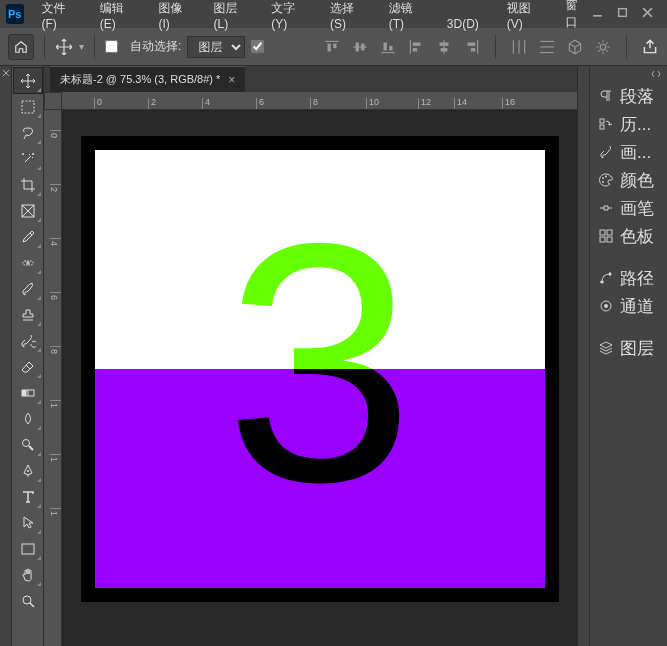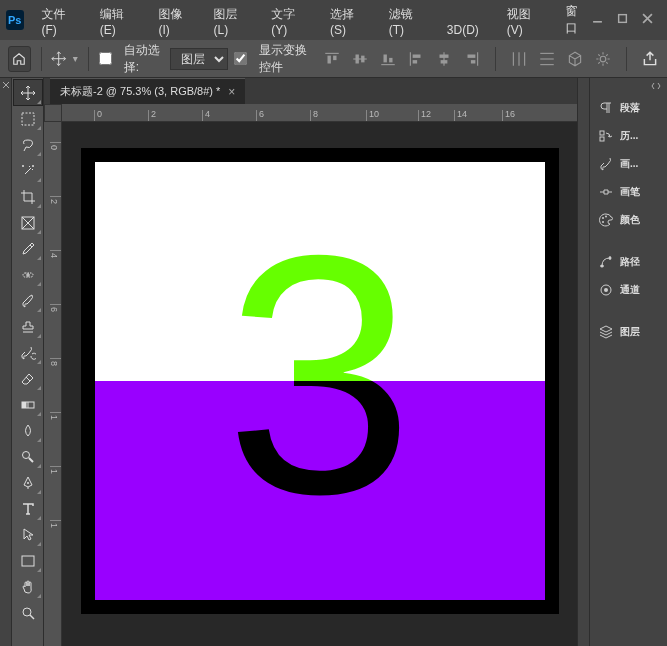--- a/index.html
+++ b/index.html
@@ -1,18 +1,18 @@
 <!DOCTYPE html>
 <html><head>
 <meta charset="utf-8">
 <style>
 * { margin: 0; padding: 0; box-sizing: border-box; font-family: "Microsoft YaHei", sans-serif; }
 body { width: 667px; height: 646px; background: #535353; overflow: hidden; color: #ddd; font-size: 12px; }
 
-.titlebar { height: 40px; background: #434343; display: flex; align-items: center; padding: 0 6px; }
+.titlebar { height: 28px; background: #434343; display: flex; align-items: center; padding: 0 6px; }
 .titlebar .logo { width: 20px; height: 20px; background: #001e36; border-radius: 3px; display: flex; align-items: center; justify-content: center; color: #31a8ff; font-weight: bold; font-size: 11px; }
 .titlebar .menu { display: flex; gap: 12px; margin-left: 10px; align-items: flex-end; }
 .titlebar .menu span { padding: 4px 8px; cursor: default; }
 .titlebar .win-controls { margin-left: auto; display: flex; gap: 14px; align-items: center; padding-right: 8px; color: #aaa; }
 .titlebar .win-controls svg { width: 11px; height: 11px; }
 
 .toolbar { height: 38px; background: #535353; border-bottom: 1px solid #2d2d2d; display: flex; align-items: center; padding: 0 8px; gap: 6px; }
 .toolbar .home { width: 26px; height: 26px; display:flex; align-items:center; justify-content:center; background:#434343; border:1px solid #333; border-radius:3px; }
 .toolbar .divider { width: 1px; height: 24px; background: #3a3a3a; margin: 0 4px; }
 .toolbar .move-icon { width: 18px; height: 18px; display:flex; align-items:center; justify-content:center; }
@@ -57,21 +57,21 @@
 .status { height:20px; background:#282828; display:flex; align-items:center; padding:0 10px; gap:20px; font-size:11px; color:#ccc; border-top:1px solid #3a3a3a; }
 .status .arrow { color:#888; }
 
 .panel-strip { width: 12px; background:#434343; border-left:1px solid #2d2d2d; }
 
 .panels { width: 78px; background: #434343; display: flex; flex-direction: column; padding-top:4px; border-left:1px solid #2d2d2d; }
 .panels .expand { height:12px; display:flex; justify-content:flex-end; padding-right:6px; }
 .panels .expand svg { width:10px; height:8px; color:#aaa; }
 .panel-btn { height: 28px; display: flex; align-items: center; gap: 6px; padding: 0 8px; color: #ddd; cursor:pointer; }
 .panel-btn svg { width: 16px; height: 16px; flex-shrink: 0; color:#ccc; }
-.panel-btn .label { font-size: 10px; white-space:nowrap; overflow:hidden;font-weight:bold; }
+.panel-btn .label { font-size: 17px; white-space:nowrap; overflow:hidden; }
 .panel-gap { height: 14px; }
 </style>
 </head>
 <body>
 
 <div class="titlebar">
   <div class="logo">Ps</div>
   <div class="menu">
     <span>文件(F)</span>
     <span>编辑(E)</span>
@@ -114,21 +114,20 @@
   <div class="divider"></div>
   <label>
     <input type="checkbox" style="">
     <span>自动选择:</span>
   </label>
   <select>
     <option>图层</option>
   </select>
   <label>
     <input type="checkbox" checked="" class="checked" style="">
-    <span>显示变换控件</span>
   </label>
   <div class="right-icons">
     <span>
         <svg viewBox="0 0 16 16">
           <line x1="2" y1="3" x2="14" y2="3" stroke="#999"></line>
           <rect x="4" y="5" width="3" height="7" fill="#999"></rect>
           <rect x="9" y="5" width="3" height="4" fill="#999"></rect>
         </svg>
       </span>
     <span>
@@ -392,33 +391,42 @@
         <span class="label">历...</span>
       </div>
     <div class="panel-btn">
         <svg viewBox="0 0 16 16">
           <path d="M12 2 Q14 4 10 8 L7 11 Q4 10 5 14 Q2 13 3 10 L6 7" fill="none" stroke="currentColor"></path>
         </svg>
         <span class="label">画...</span>
       </div>
     <div class="panel-btn">
         <svg viewBox="0 0 16 16">
-          <path d="M2 8 h4 M10 8 h4 M6 6 h4 v4 h-4 z" fill="none" stroke="currentColor"></path>
-        </svg>
-        <span class="label">画笔</span>
-      </div>
-    <div class="panel-btn">
-        <svg viewBox="0 0 16 16">
           <path d="M8 2 a6 6 0 1 0 4 10 a2 2 0 0 1 0-4 h1 a1.5 1.5 0 0 0 0-3 Q12 2 8 2" fill="none" stroke="currentColor"></path>
           <circle cx="5" cy="6" r="1" fill="currentColor"></circle>
           <circle cx="8" cy="4.5" r="1" fill="currentColor"></circle>
           <circle cx="5" cy="10" r="1" fill="currentColor"></circle>
         </svg>
         <span class="label">颜色</span>
       </div>
+    <div class="panel-btn">
+        <svg viewBox="0 0 16 16">
+          <path d="M2 8 h4 M10 8 h4 M6 6 h4 v4 h-4 z" fill="none" stroke="currentColor"></path>
+        </svg>
+        <span class="label">画笔</span>
+      </div>
+    <div class="panel-btn">
+        <svg viewBox="0 0 16 16">
+          <rect x="2" y="2" width="5" height="5" fill="none" stroke="currentColor"></rect>
+          <rect x="9" y="2" width="5" height="5" fill="none" stroke="currentColor"></rect>
+          <rect x="2" y="9" width="5" height="5" fill="none" stroke="currentColor"></rect>
+          <rect x="9" y="9" width="5" height="5" fill="none" stroke="currentColor"></rect>
+        </svg>
+        <span class="label">色板</span>
+      </div>
     <div class="panel-gap"></div>
     <div class="panel-btn">
         <svg viewBox="0 0 16 16">
           <circle cx="4" cy="12" r="1.5" fill="currentColor"></circle>
           <circle cx="12" cy="4" r="1.5" fill="currentColor"></circle>
           <path d="M4 12 Q4 4 12 4" fill="none" stroke="currentColor"></path>
           <path d="M2 12 h4 M12 2 v4" stroke="currentColor"></path>
         </svg>
         <span class="label">路径</span>
       </div>

